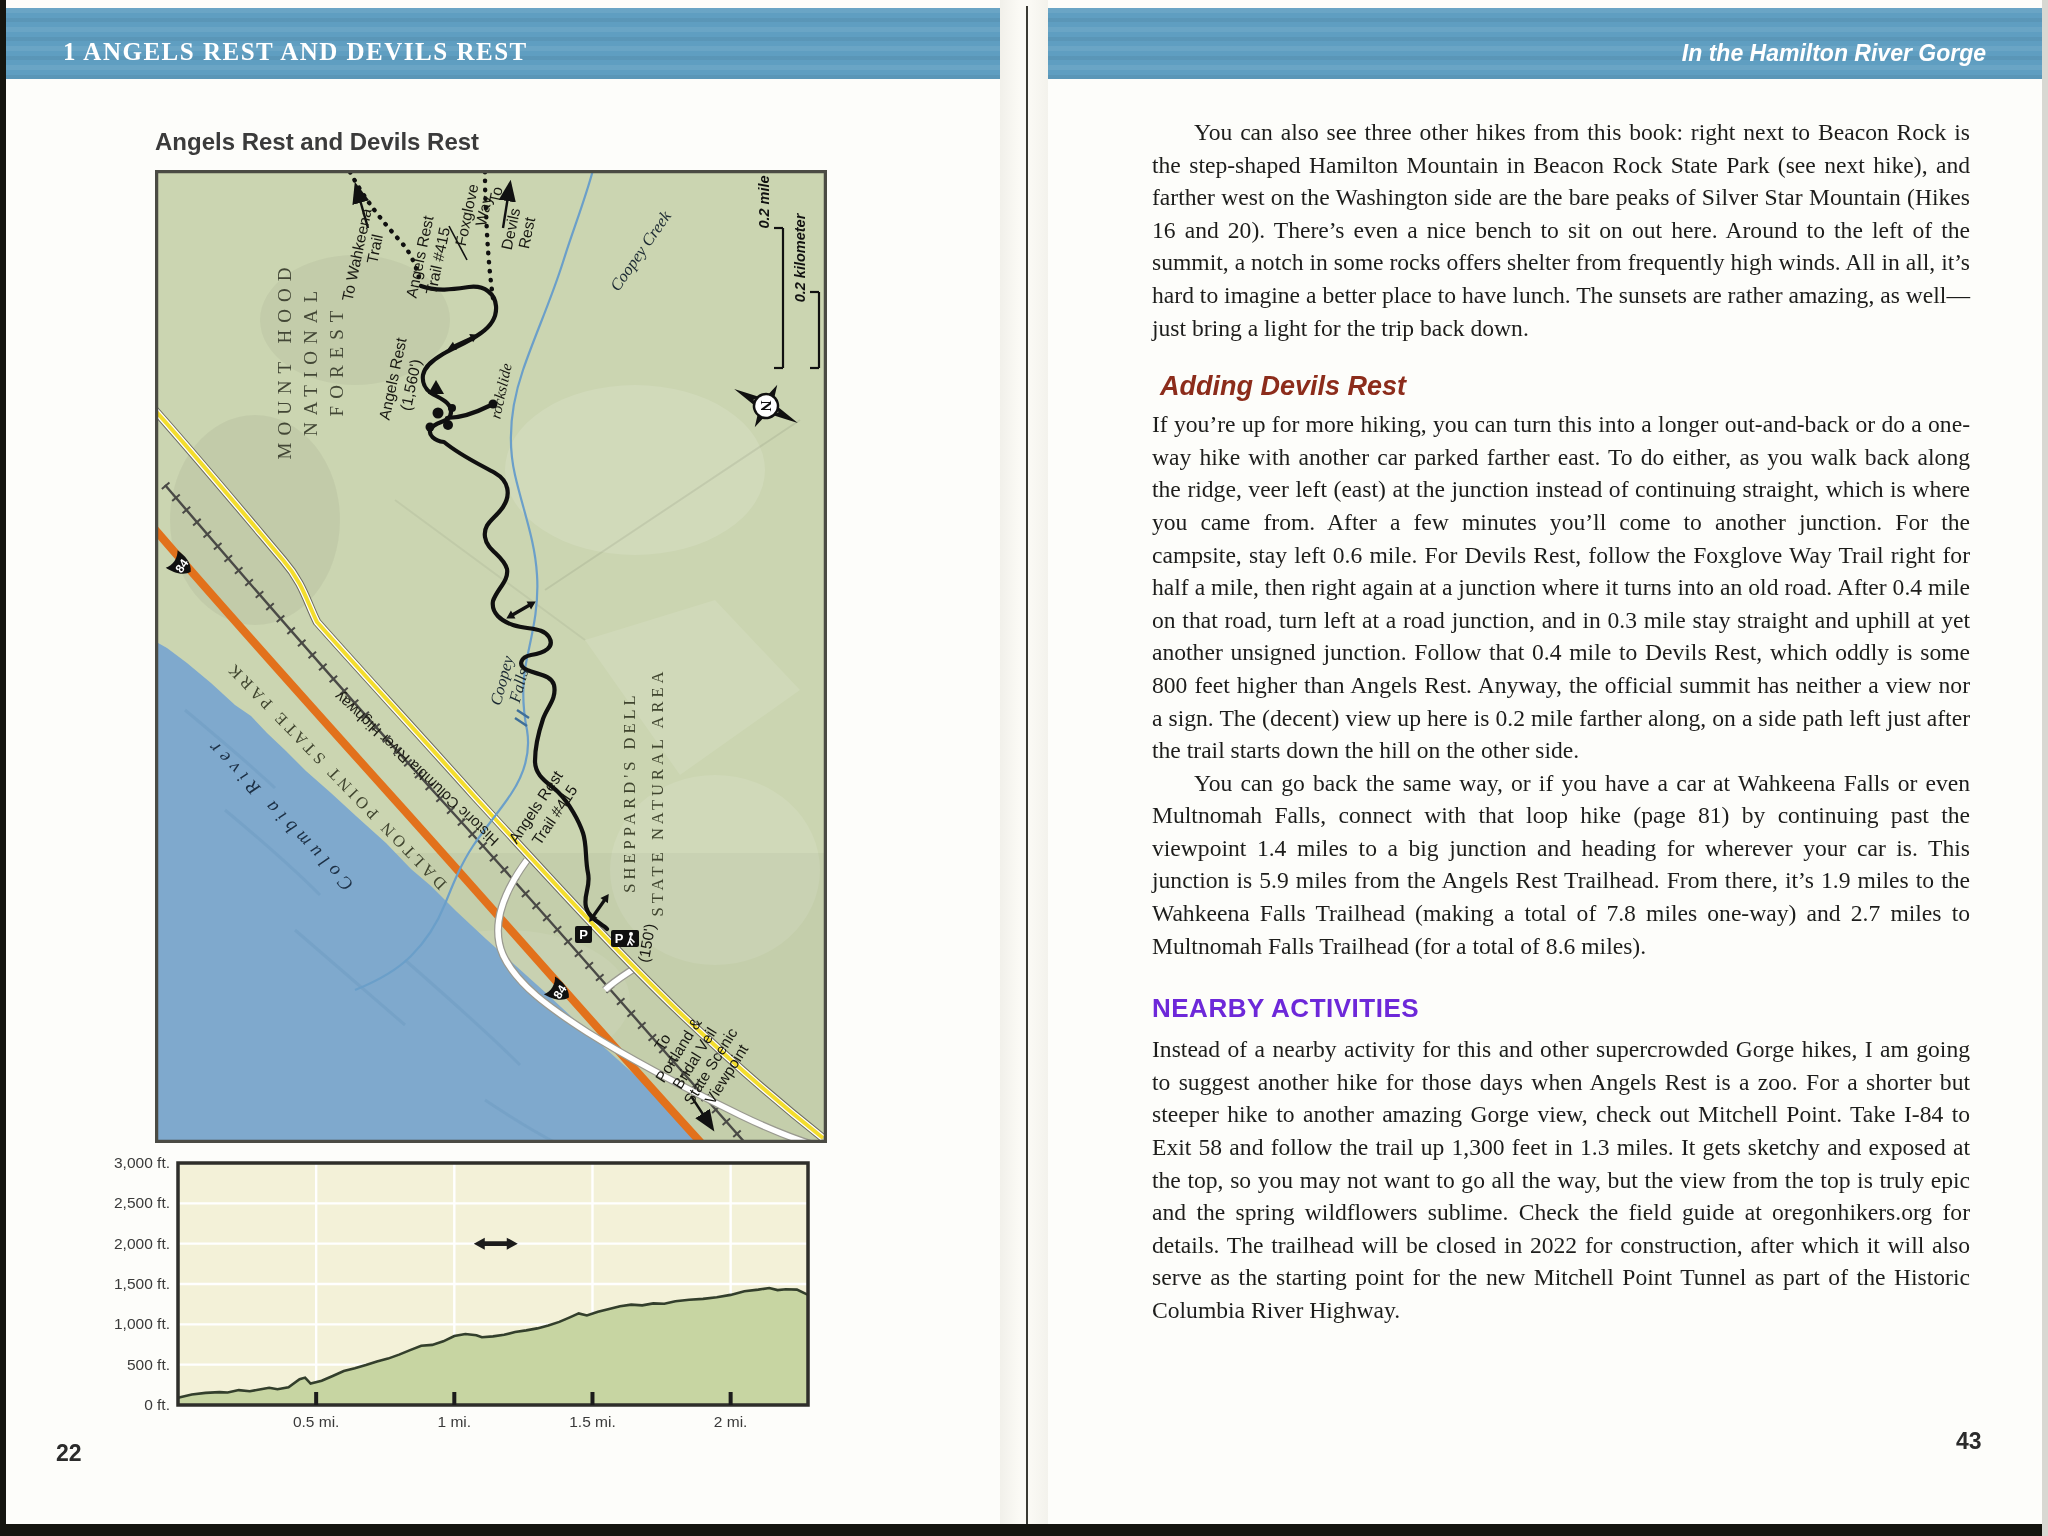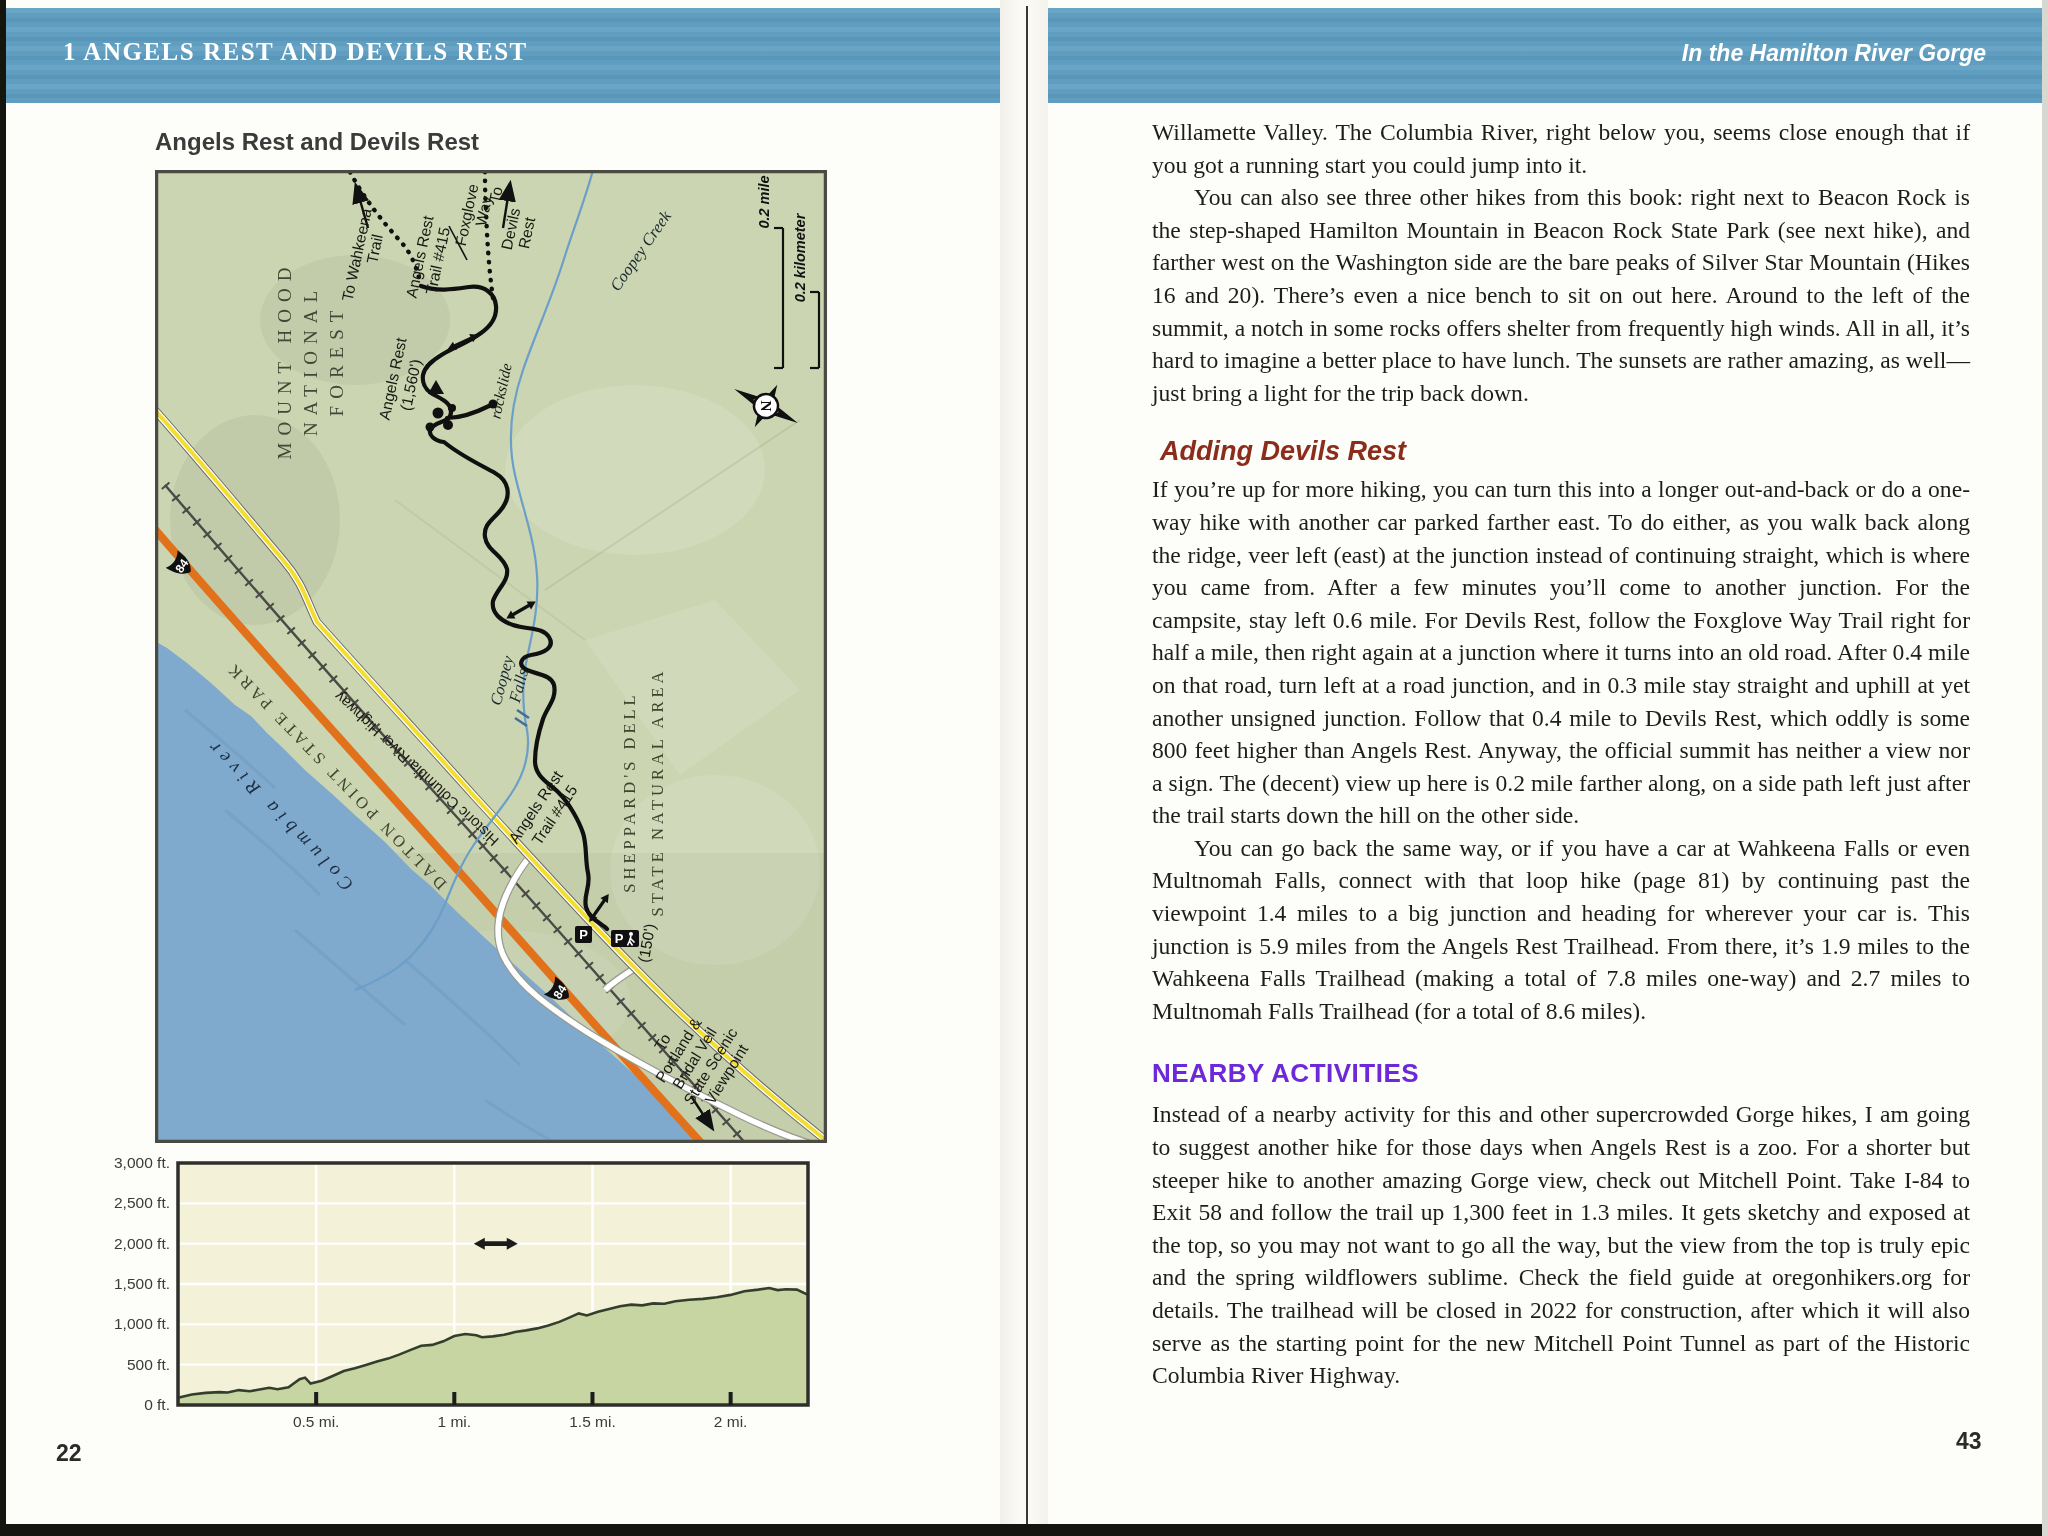--- a/index.html
+++ b/index.html
@@ -9,21 +9,21 @@
   .edge-left{position:absolute;left:0;top:0;width:6px;height:1536px;background:#15150f;}
   .edge-bottom{position:absolute;left:0;top:1524px;width:2048px;height:12px;background:#15150f;}
   .edge-right{position:absolute;left:2042px;top:0;width:6px;height:1536px;background:#d8d8d2;}
   .page{position:absolute;top:0;height:1524px;background:#fdfdfa;}
   #page-left{left:6px;width:994px;}
   #page-right{left:1048px;width:994px;}
   #spine{position:absolute;left:1000px;top:0;width:48px;height:1524px;
     background:linear-gradient(90deg,#f1f0ea 0%,#fbfaf5 40%,#fbfaf5 60%,#f3f2ec 100%);}
   #spine .line{position:absolute;left:26px;top:6px;width:2px;height:1518px;background:#3a3a34;}
   
-  .banner{position:absolute;top:8px;left:0;width:100%;height:95px;background:#5f9ec1;
+  .banner{position:absolute;top:8px;left:0;width:100%;height:71px;background:#5f9ec1;
     background-image:repeating-linear-gradient(180deg,rgba(255,255,255,.07) 0 5px,rgba(95,158,193,0) 5px 10px,rgba(0,0,0,.05) 10px 14px,rgba(95,158,193,0) 14px 19px);}
   .banner-left-text{position:absolute;left:57px;top:30px;color:#fff;
     font-family:"Liberation Serif",serif;font-weight:bold;font-size:25px;letter-spacing:1.5px;}
   .banner-right-text{position:absolute;right:56px;top:32px;color:#fff;
     font-family:"Liberation Sans",sans-serif;font-style:italic;font-weight:bold;font-size:23px;}
   
   .map-title{position:absolute;left:149px;top:128px;color:#3b3b3b;
     font-family:"Liberation Sans",sans-serif;font-weight:bold;font-size:24px;}
   #map-svg{position:absolute;left:149px;top:170px;}
   #profile-svg{position:absolute;left:92px;top:1148px;}
@@ -256,21 +256,20 @@
   <div id="spine">
       <div class="line"></div>
     </div>
 
   <div class="page" id="page-right">
     <div class="banner">
       <div class="banner-right-text">In the Hamilton River Gorge</div>
     </div>
 
     <div class="body-col">
-      <p>Willamette Valley. The Columbia River, right below you, seems close enough that if you got a running start you could jump into it.</p>
       <p class="ind">You can also see three other hikes from this book: right next to Beacon Rock is the step-shaped Hamilton Mountain in Beacon Rock State Park (see next hike), and farther west on the Washington side are the bare peaks of Silver Star Mountain (Hikes 16 and 20). There’s even a nice bench to sit on out here. Around to the left of the summit, a notch in some rocks offers shelter from frequently high winds. All in all, it’s hard to imagine a better place to have lunch. The sunsets are rather amazing, as well—just bring a light for the trip back down.</p>
       <h3 class="sub">Adding Devils Rest</h3>
       <p>If you’re up for more hiking, you can turn this into a longer out-and-back or do a one-way hike with another car parked farther east. To do either, as you walk back along the ridge, veer left (east) at the junction instead of continuing straight, which is where you came from. After a few minutes you’ll come to another junction. For the campsite, stay left 0.6 mile. For Devils Rest, follow the Foxglove Way Trail right for half a mile, then right again at a junction where it turns into an old road. After 0.4 mile on that road, turn left at a road junction, and in 0.3 mile stay straight and uphill at yet another unsigned junction. Follow that 0.4 mile to Devils Rest, which oddly is some 800 feet higher than Angels Rest. Anyway, the official summit has neither a view nor a sign. The (decent) view up here is 0.2 mile farther along, on a side path left just after the trail starts down the hill on the other side.</p>
       <p class="ind">You can go back the same way, or if you have a car at Wahkeena Falls or even Multnomah Falls, connect with that loop hike (page 81) by continuing past the viewpoint 1.4 miles to a big junction and heading for wherever your car is. This junction is 5.9 miles from the Angels Rest Trailhead. From there, it’s 1.9 miles to the Wahkeena Falls Trailhead (making a total of 7.8 miles one-way) and 2.7 miles to Multnomah Falls Trailhead (for a total of 8.6 miles).</p>
       <h3 class="caps">NEARBY ACTIVITIES</h3>
       <p>Instead of a nearby activity for this and other supercrowded Gorge hikes, I am going to suggest another hike for those days when Angels Rest is a zoo. For a shorter but steeper hike to another amazing Gorge view, check out Mitchell Point. Take I-84 to Exit 58 and follow the trail up 1,300 feet in 1.3 miles. It gets sketchy and exposed at the top, so you may not want to go all the way, but the view from the top is truly epic and the spring wildflowers sublime. Check the field guide at oregonhikers.org for details. The trailhead will be closed in 2022 for construction, after which it will also serve as the starting point for the new Mitchell Point Tunnel as part of the Historic Columbia River Highway.</p>
     </div>
 
     <div class="pagenum" id="pn23">43</div>
   </div>

